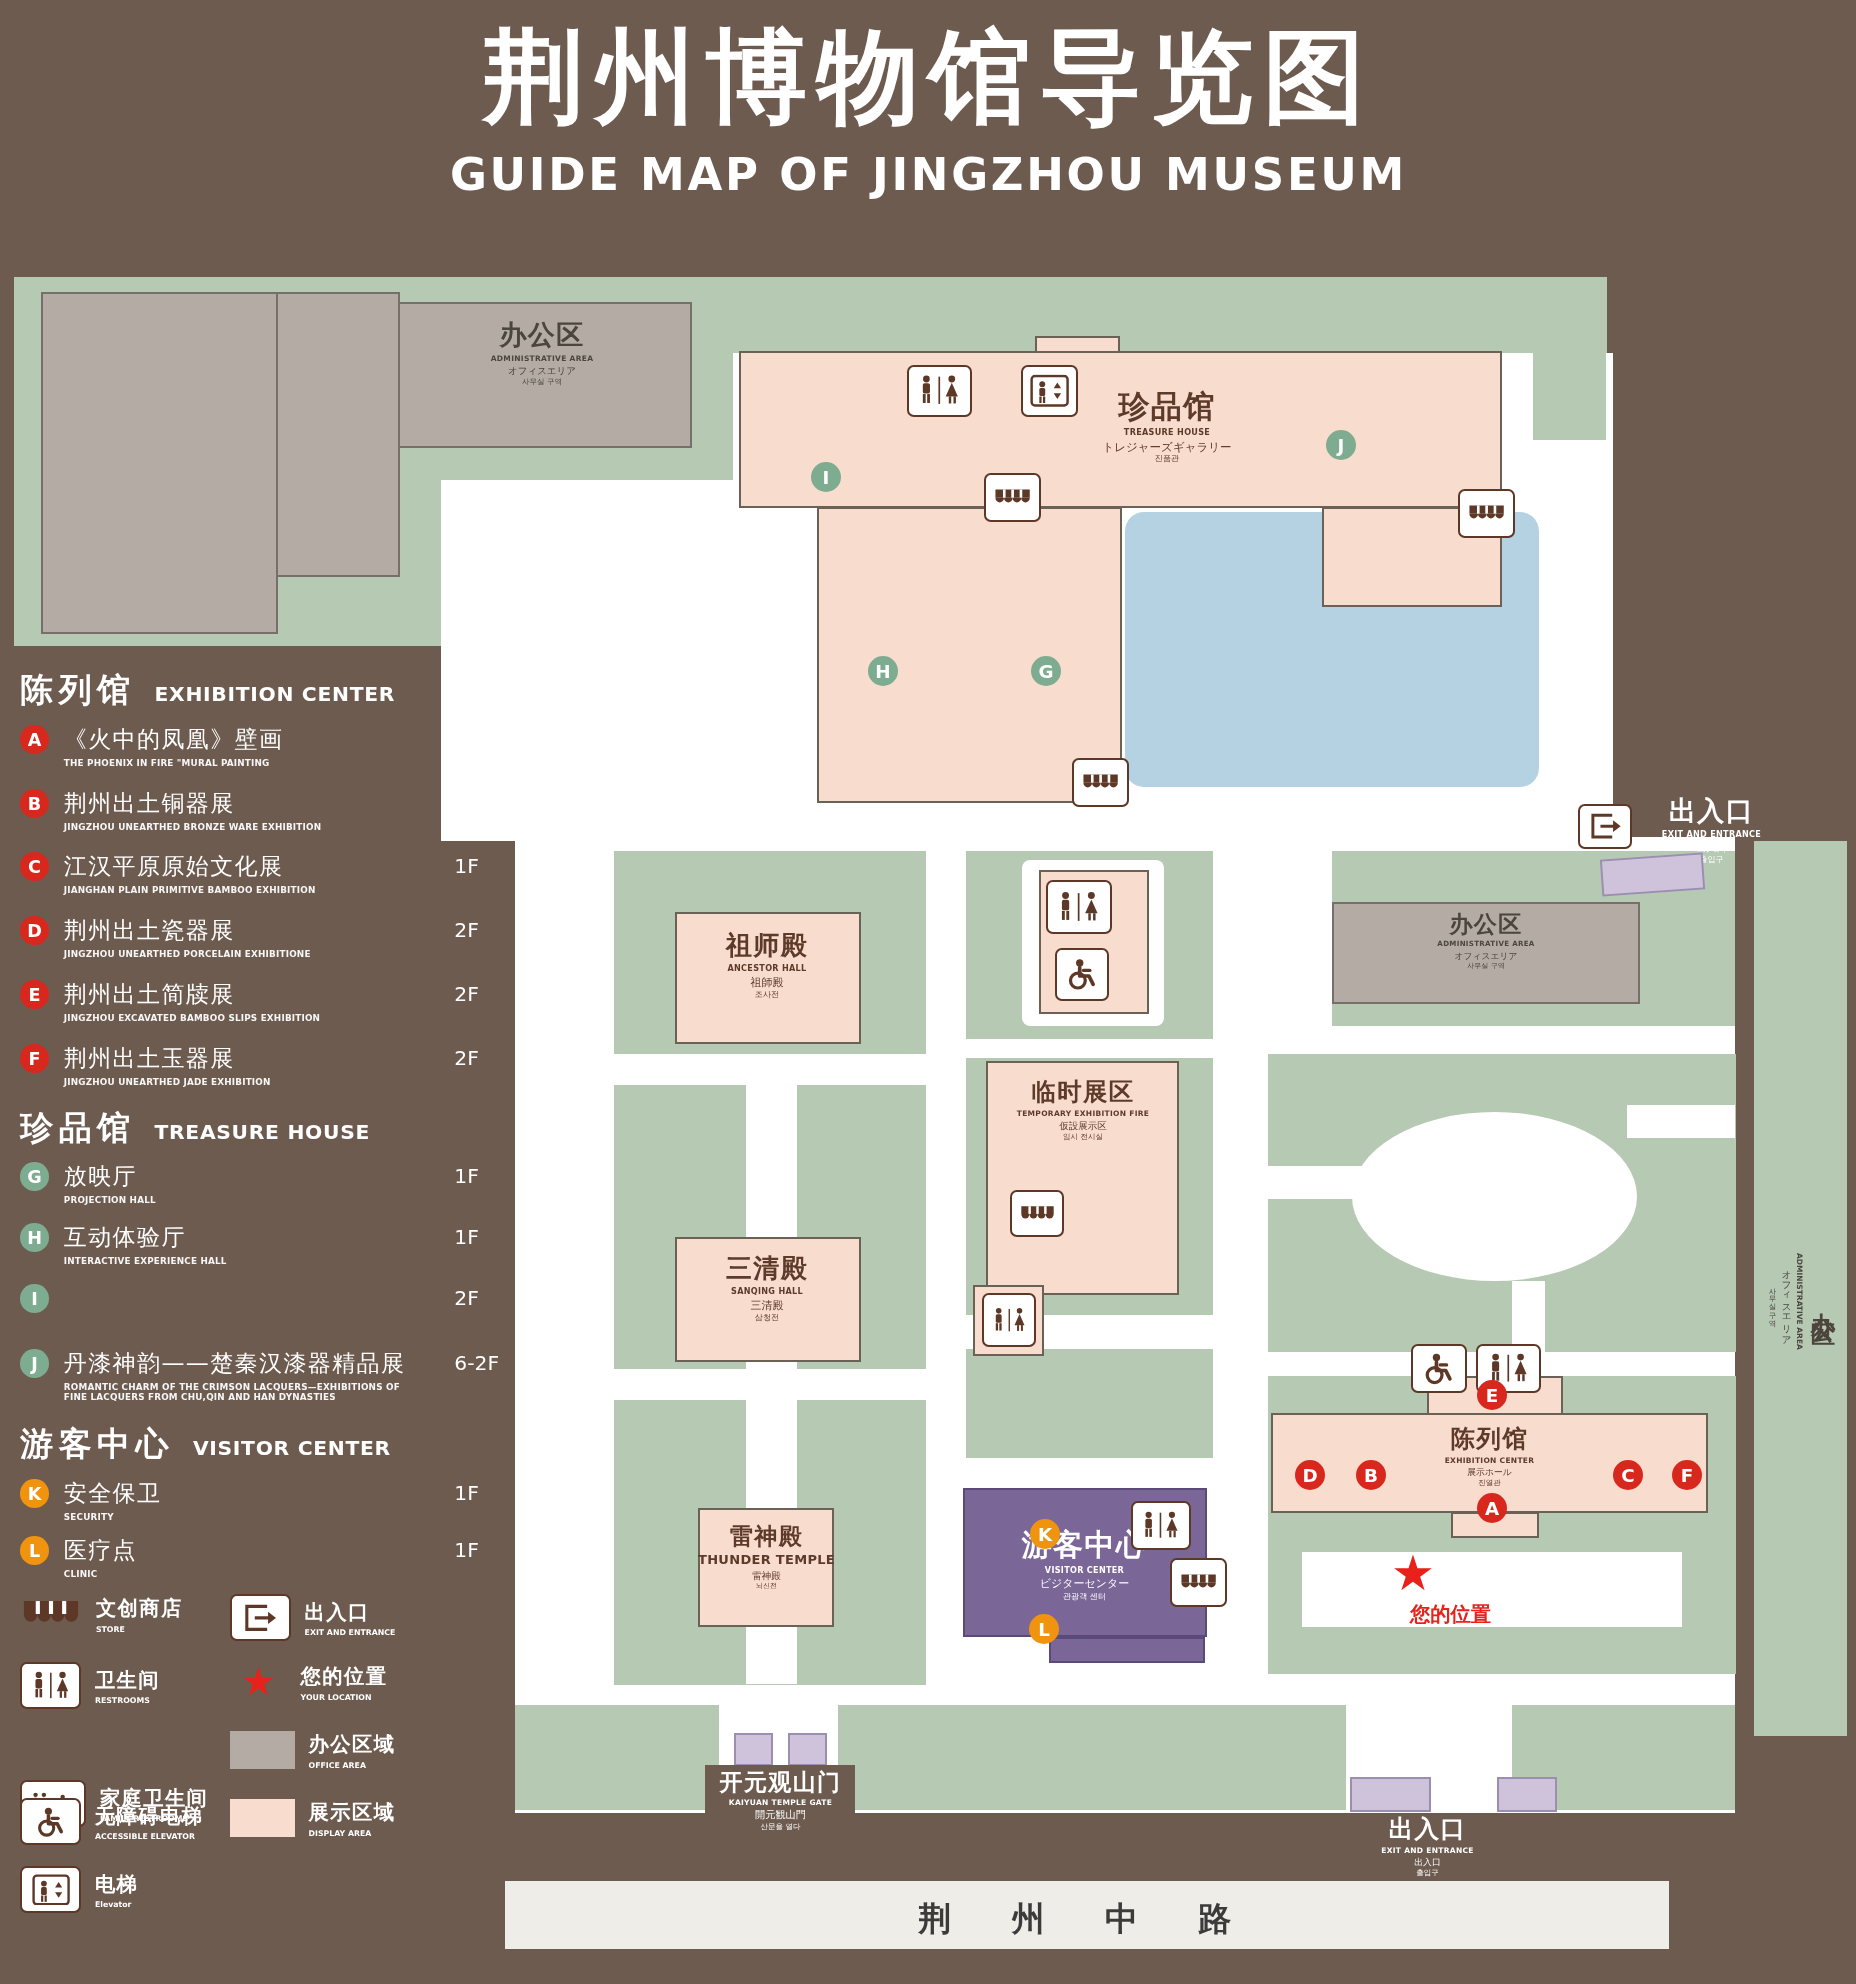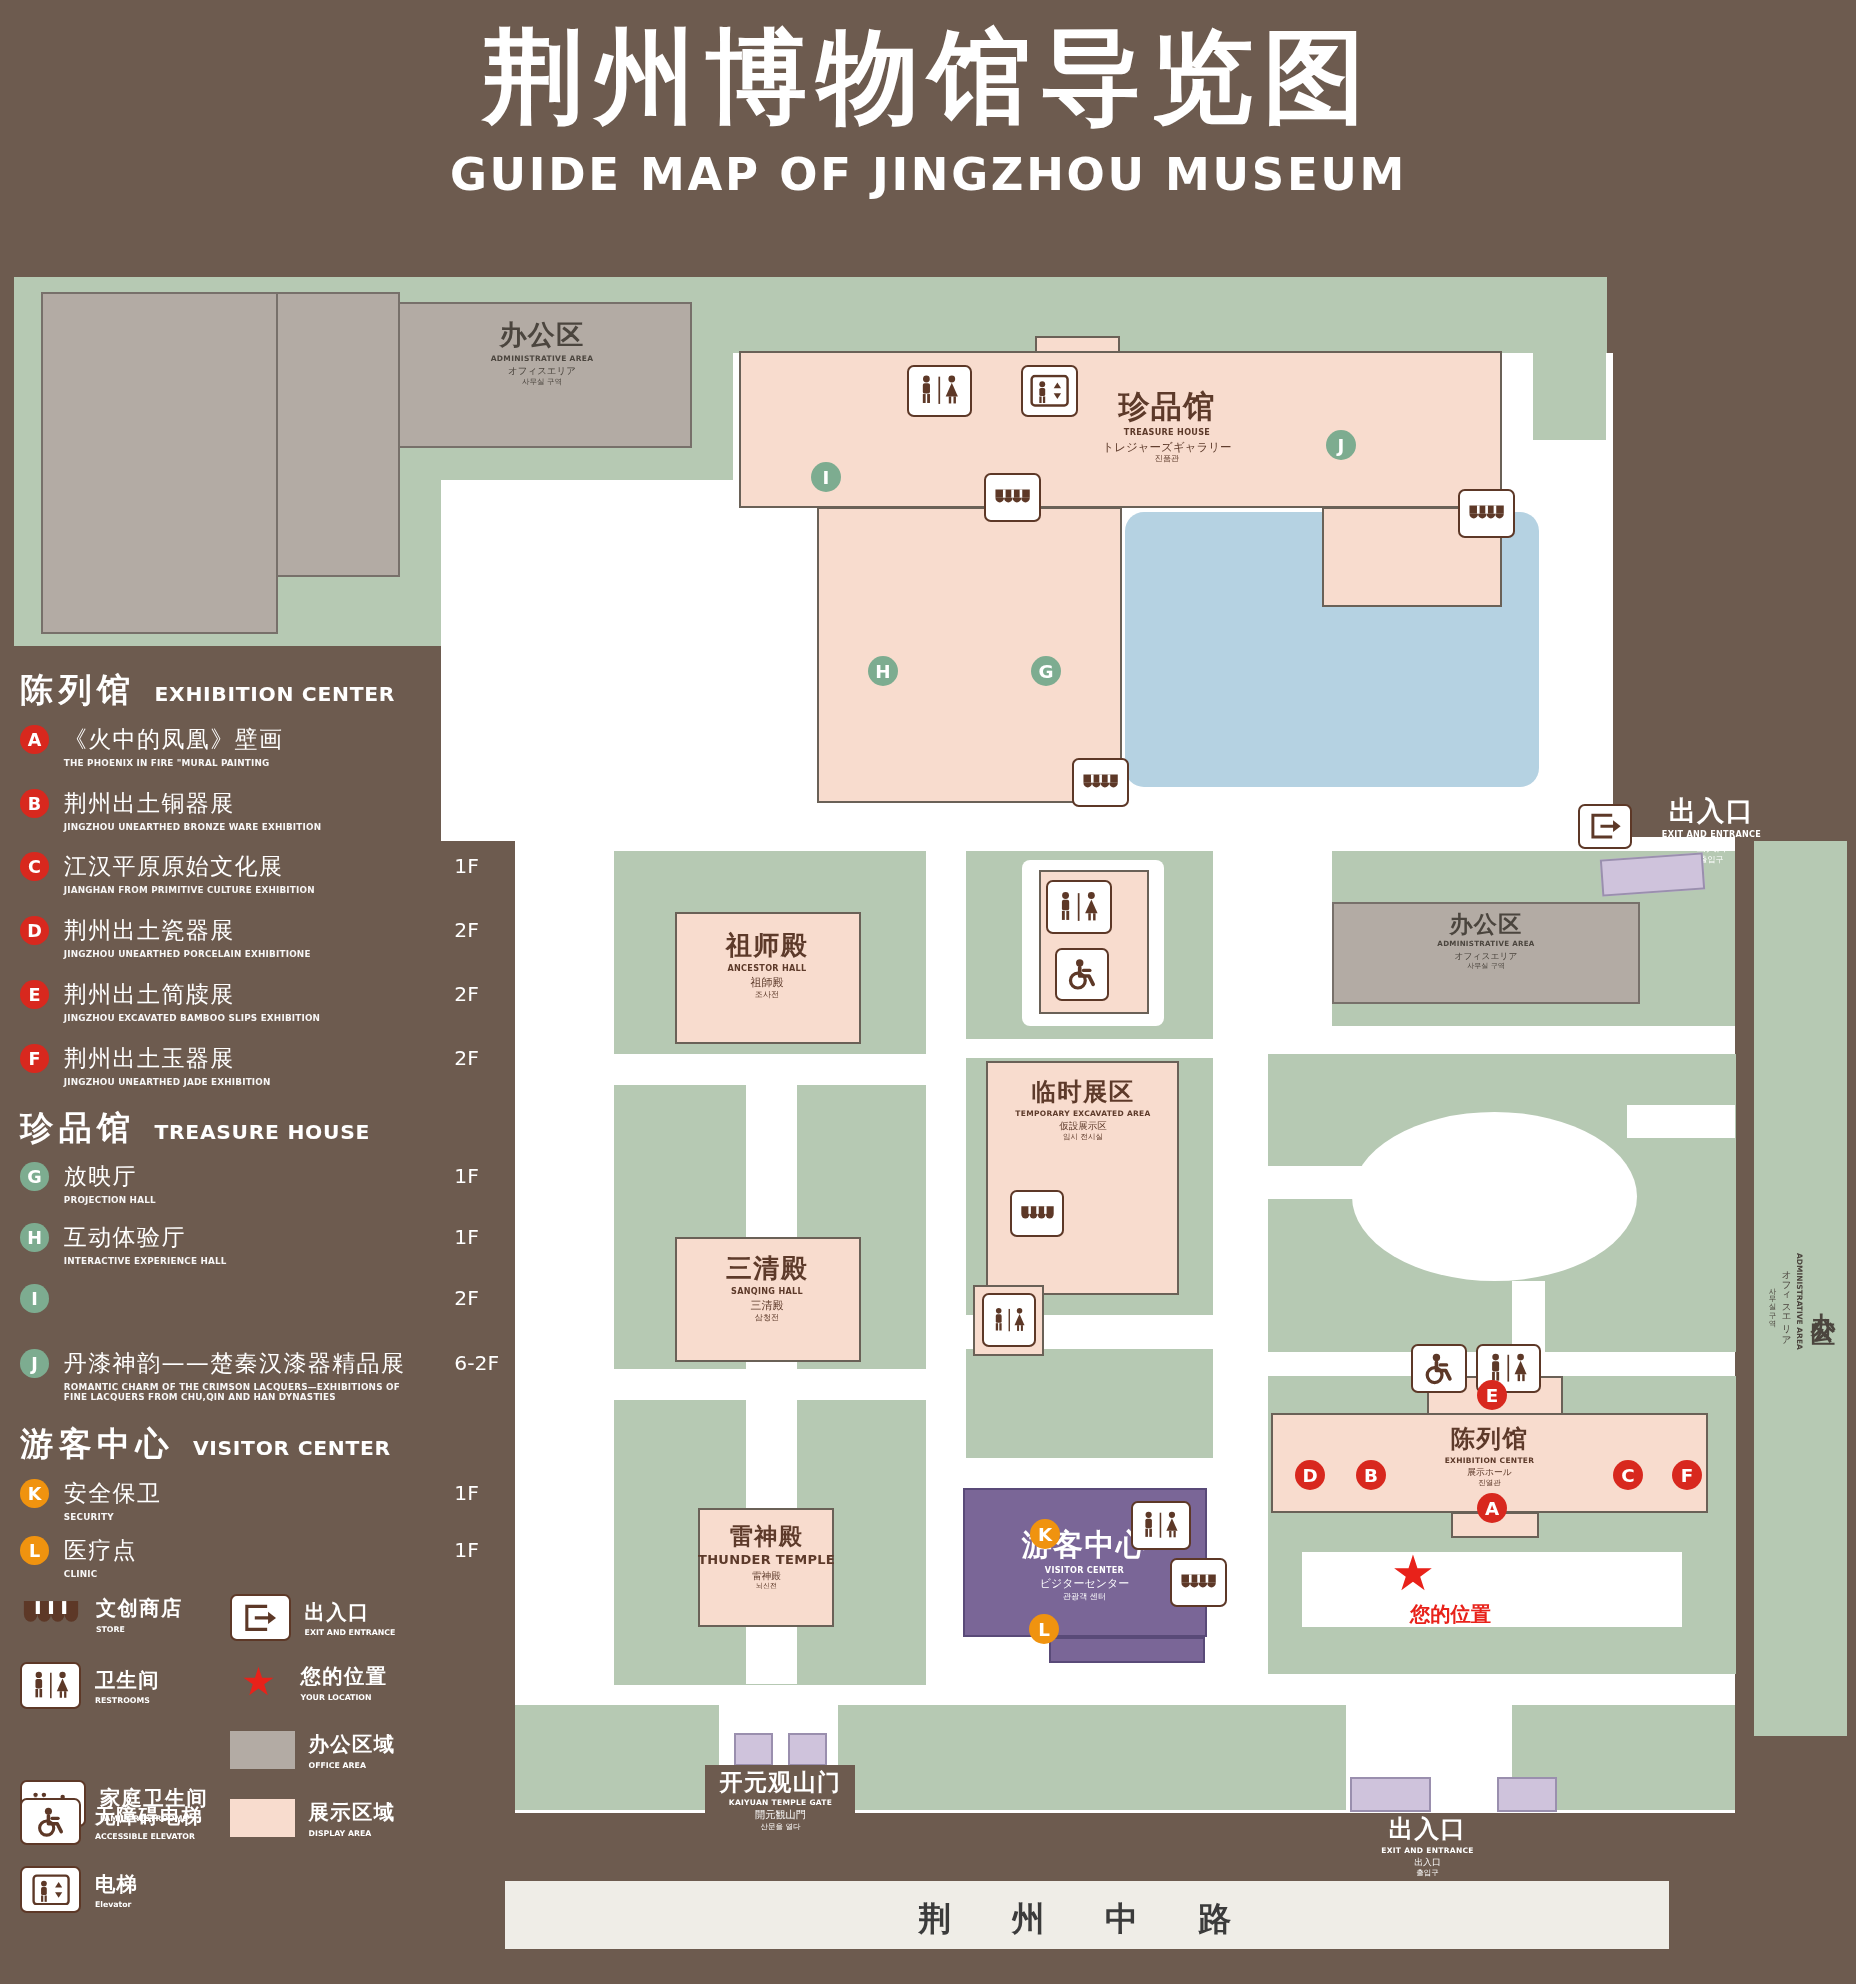--- a/index.html
+++ b/index.html
@@ -278,21 +278,21 @@
 <div class="abs bl graytxt" style="left:1364px;top:910px;width:244px">
   <div class="zh" style="font-size:23px">办公区</div>
   <div class="en" style="font-size:7.1px">ADMINISTRATIVE AREA</div>
   <div class="ja" style="font-size:8.8px">オフィスエリア</div>
   <div class="ko" style="font-size:7.1px">사무실 구역</div>
 </div>
 
 <div class="abs pink" style="left:986px;top:1061px;width:193px;height:234px"></div>
 <div class="abs bl" style="left:991px;top:1077px;width:184px">
   <div class="zh" style="font-size:24.4px">临时展区</div>
-  <div class="en" style="font-size:7.5px">TEMPORARY EXCAVATED AREA</div>
+  <div class="en" style="font-size:7.5px">TEMPORARY EXHIBITION FIRE</div>
   <div class="ja" style="font-size:9.5px">仮設展示区</div>
   <div class="ko" style="font-size:7.5px">임시 전시실</div>
 </div>
 <div class="abs icbox" style="left:1010px;top:1190px;width:54px;height:47px">
     <svg viewBox="0 0 48 26">
       <use href="#i-awning"></use>
     </svg>
   </div>
 <div class="abs pink" style="left:973px;top:1285px;width:71px;height:71px"></div>
 <div class="abs icbox" style="left:982px;top:1293px;width:54px;height:54px">
@@ -408,21 +408,21 @@
   <div>
     <div class="zh">荆州出土铜器展</div>
     <div class="en">JINGZHOU UNEARTHED BRONZE WARE EXHIBITION</div>
   </div>
   <div class="lfloor">1F</div>
 </div>
 <div class="abs litem" style="left:20.3px;top:851px">
   <div class="mk red">C</div>
   <div>
     <div class="zh">江汉平原原始文化展</div>
-    <div class="en">JIANGHAN FROM PRIMITIVE CULTURE EXHIBITION</div>
+    <div class="en">JIANGHAN PLAIN PRIMITIVE BAMBOO EXHIBITION</div>
   </div>
   <div class="lfloor">1F</div>
 </div>
 <div class="abs litem" style="left:20.3px;top:915px">
   <div class="mk red">D</div>
   <div>
     <div class="zh">荆州出土瓷器展</div>
     <div class="en">JINGZHOU UNEARTHED PORCELAIN EXHIBITIONE</div>
   </div>
   <div class="lfloor">2F</div>

